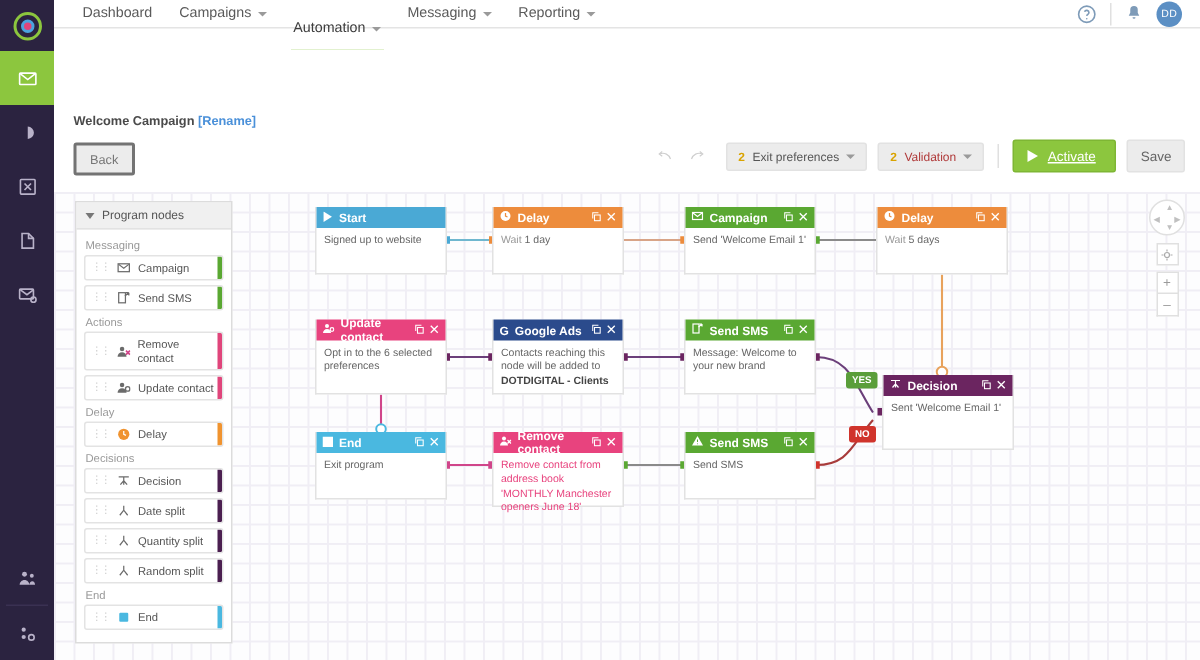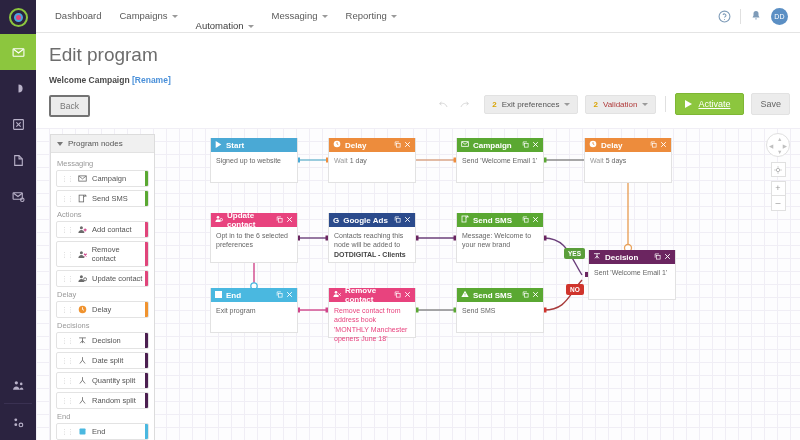--- a/index.html
+++ b/index.html
@@ -31,21 +31,21 @@
     width: 36px; height: 36px; display: flex; align-items: center; justify-content: center;
     color: #b9b2c9;
   }
   .rail-item.active { background: #8cc63e; color: #fff; }
   .rail-item svg { display: block; }
   .rail-spacer { flex: 1; }
   .rail-bottom { border-top: 1px solid #3a3152; width: 28px; }
 
   
   .topnav {
-    position: absolute; left: 36px; top: 0; right: 0; height: 33px;
+    position: absolute; left: 36px; top: 0; right: 0; height: 19px;
     background: #fff; border-bottom: 1px solid #e4e4e4;
     display: flex; align-items: center; padding: 0 12px 0 10px;
   }
   .nav-item {
     position: relative; font-size: 9.5px; color: #5a5a5a; padding: 10px 9px 11px;
     white-space: nowrap; display: flex; align-items: center; gap: 4px;
   }
   .nav-item.active { color: #3d3d3d; margin-top: 20px; }
   .nav-item.active::after {
     content: ""; position: absolute; left: 7px; right: 7px; bottom: 0;
@@ -238,21 +238,20 @@
       <div class="icon-btn">
         <svg width="12" height="12" viewBox="0 0 24 24" fill="currentColor">
           <path d="M12 2a5 5 0 00-5 5v4l-2 4h14l-2-4V7a5 5 0 00-5-5zM10 17a2 2 0 004 0z"></path>
         </svg>
       </div>
       <div class="avatar">DD</div>
     </div>
   </div>
 
   <div class="page-head">
-    <h1 class="page-title">Edit program</h1>
     <div class="subline">
       <span>Welcome Campaign</span>
       <a href="#">[Rename]</a>
     </div>
     <button class="back-btn">Back</button>
 
     <div class="toolbar">
       <div class="undo-redo">
         <span>
           <svg width="13" height="9" viewBox="0 0 26 14" fill="none" stroke="currentColor" stroke-width="1.6">
@@ -370,32 +369,20 @@
           <span class="chip-bar" style="background:#5aa832"></span>
         </div>
 
         <div class="grp">Actions</div>
         <div class="node-chip">
           <span class="grip">⋮⋮</span>
           <span class="chip-ico">
             <svg width="9" height="9" viewBox="0 0 24 24" fill="#6b6b6b">
                 <circle cx="9" cy="7" r="4"></circle>
                 <path d="M1 21c0-4.4 3.6-8 8-8s8 3.6 8 8z"></path>
-                <path d="M19 9v8M15 13h8" stroke="#d0458a" stroke-width="3"></path>
-              </svg>
-          </span>
-          <span>Add contact</span>
-          <span class="chip-bar" style="background:#e0457b"></span>
-        </div>
-        <div class="node-chip">
-          <span class="grip">⋮⋮</span>
-          <span class="chip-ico">
-            <svg width="9" height="9" viewBox="0 0 24 24" fill="#6b6b6b">
-                <circle cx="9" cy="7" r="4"></circle>
-                <path d="M1 21c0-4.4 3.6-8 8-8s8 3.6 8 8z"></path>
                 <path d="M16 10l7 7M23 10l-7 7" stroke="#d0458a" stroke-width="3"></path>
               </svg>
           </span>
           <span>Remove contact</span>
           <span class="chip-bar" style="background:#e0457b"></span>
         </div>
         <div class="node-chip">
           <span class="grip">⋮⋮</span>
           <span class="chip-ico">
             <svg width="9" height="9" viewBox="0 0 24 24" fill="#6b6b6b">

